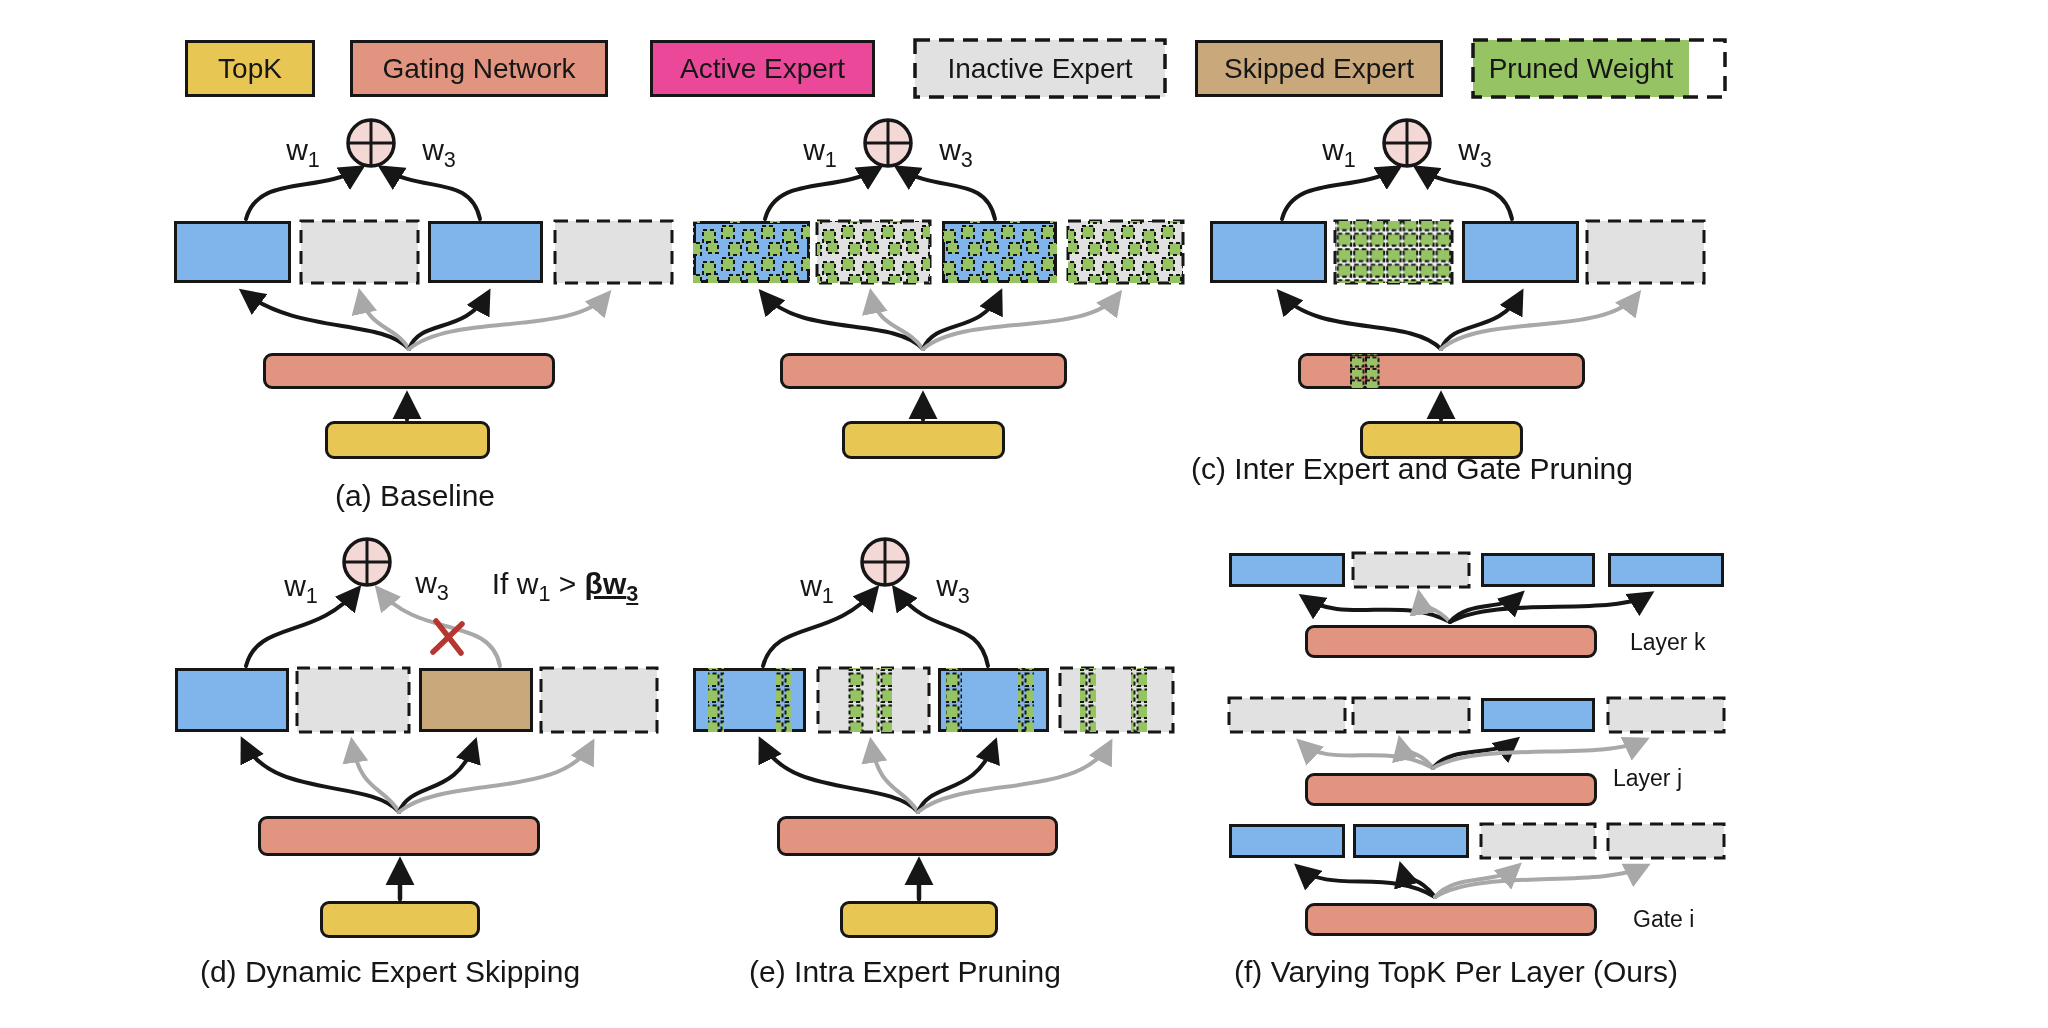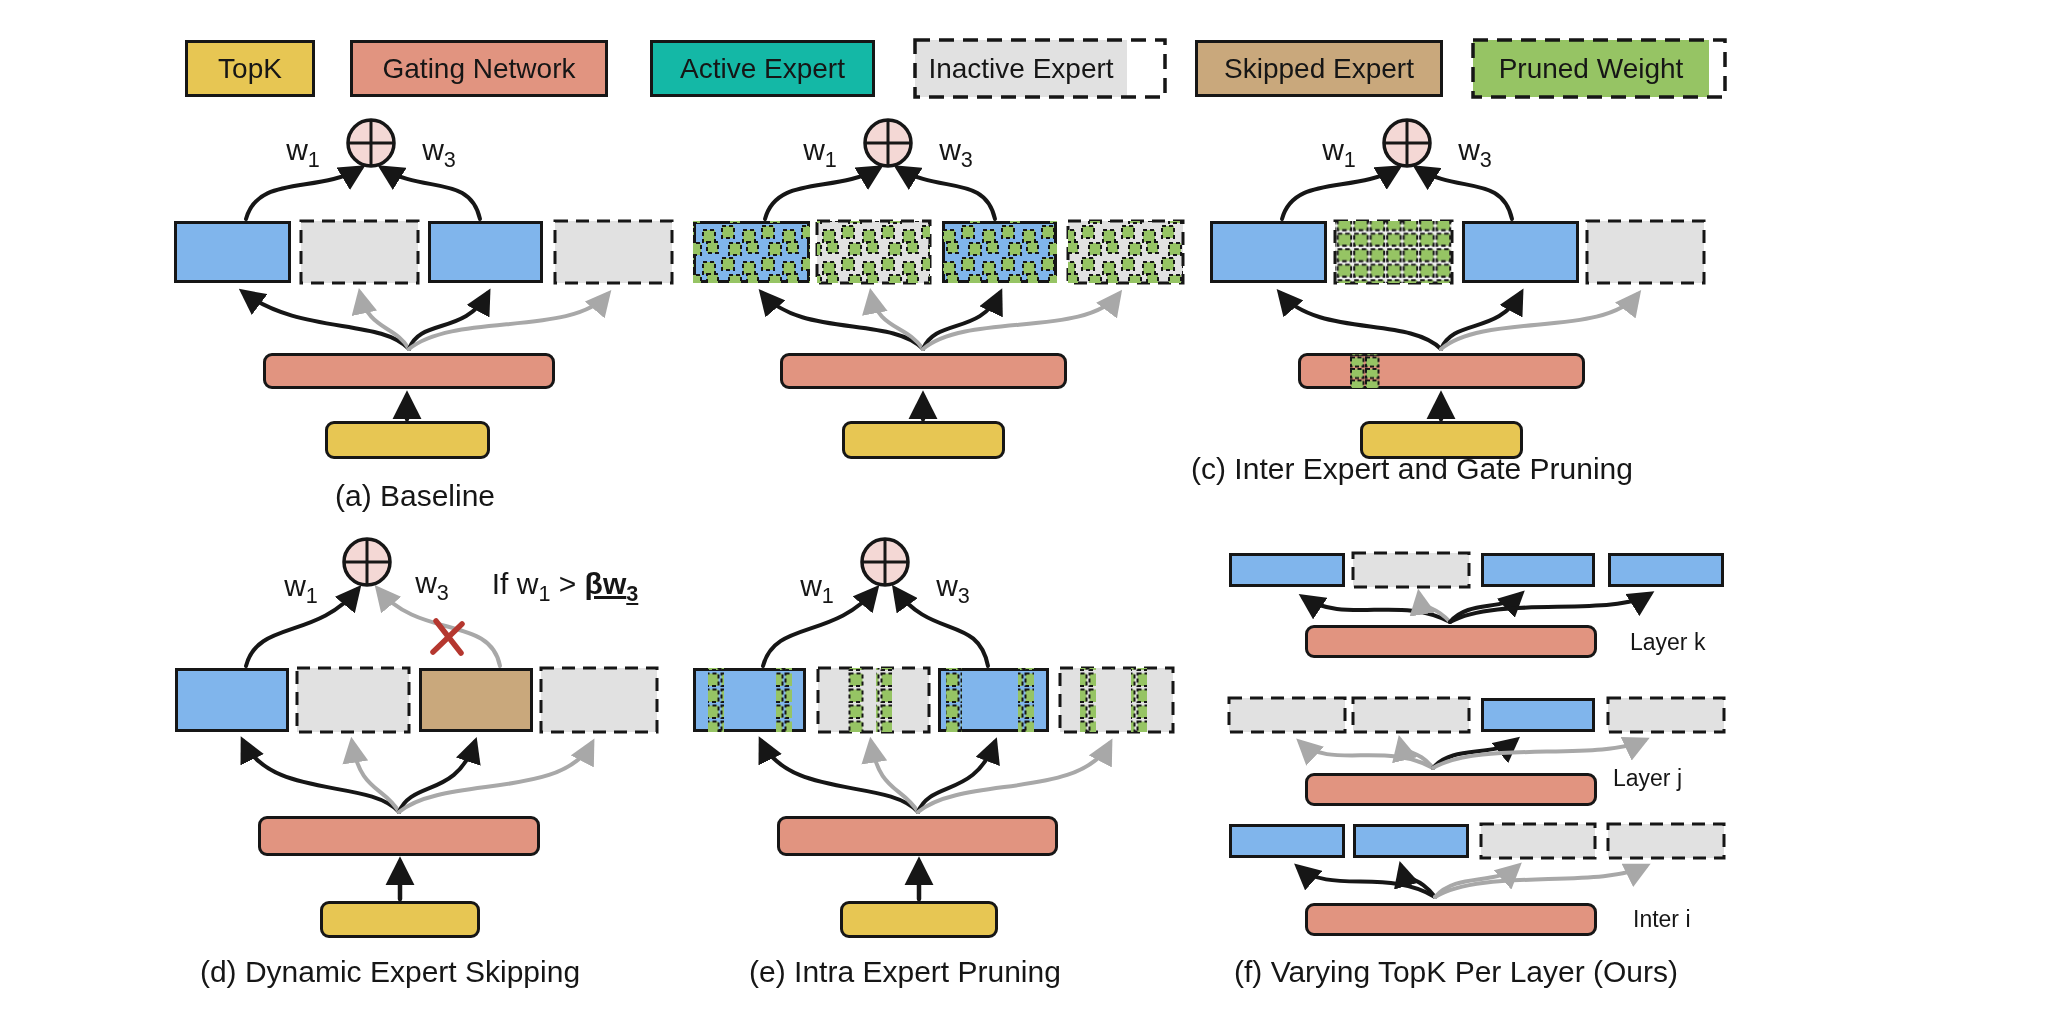--- a/index.html
+++ b/index.html
@@ -11,21 +11,21 @@
   .tan{background:#C9A87C;border:3px solid #161616;}
   .grayd{background:#E1E1E1;}           
   .greenbase{background:#EFEFEF;}       
   .gate{position:absolute;box-sizing:border-box;background:#E19480;border:3px solid #161616;border-radius:9px;}
   .inputbox{position:absolute;box-sizing:border-box;background:#E7C653;border:3px solid #161616;border-radius:9px;}
   
   .lg{position:absolute;box-sizing:border-box;display:flex;align-items:center;justify-content:center;}
   .lg-solid{border:3px solid #161616;}
   .lg span{font-size:28px;white-space:nowrap;}
   .lg-yellow{background:#E7C653;} .lg-salmon{background:#E19480;}
-  .lg-blue{background:#14b8a6;}  .lg-gray{background:#E1E1E1;}
+  .lg-blue{background:#ec4899;}  .lg-gray{background:#E1E1E1;}
   .lg-tan{background:#C9A87C;}   .lg-green{background:#96C464;}
   
   .txt{position:absolute;transform:translate(-50%,-50%);white-space:nowrap;z-index:30;}
   .caption{font-size:30px;}
   .wlab{font-size:30px;}
   .wlab sub,.cond sub{font-size:0.72em;}
   .cond{font-size:30px;}
   .cond .bold{font-weight:bold;text-decoration:underline;}
   .layerlab{position:absolute;transform:translate(0,-50%);font-size:23px;white-space:nowrap;z-index:30;}
   svg.overlay{position:absolute;left:0;top:0;z-index:20;pointer-events:none;}
@@ -37,27 +37,27 @@
 
   <div class="lg lg-yellow lg-solid" style="left:185px;top:40px;width:130px;height:57px;">
     <span>TopK</span>
     </div>
   <div class="lg lg-salmon lg-solid" style="left:350px;top:40px;width:258px;height:57px;">
     <span>Gating Network</span>
     </div>
   <div class="lg lg-blue lg-solid" style="left:650px;top:40px;width:225px;height:57px;">
     <span>Active Expert</span>
     </div>
-  <div class="lg lg-gray" style="left:915px;top:40px;width:212px;height:57px;">
+  <div class="lg lg-gray" style="left:915px;top:40px;width:250px;height:57px;">
     <span>Inactive Expert</span>
     </div>
   <div class="lg lg-tan lg-solid" style="left:1195px;top:40px;width:248px;height:57px;">
     <span>Skipped Expert</span>
     </div>
-  <div class="lg lg-green" style="left:1473px;top:40px;width:236px;height:57px;">
+  <div class="lg lg-green" style="left:1473px;top:40px;width:216px;height:57px;">
     <span>Pruned Weight</span>
     </div>
 
   <div class="box blue" style="left:174px;top:221px;width:117px;height:62px;"></div>
   <div class="box grayd" style="left:301px;top:221px;width:117px;height:62px;"></div>
   <div class="box blue" style="left:428px;top:221px;width:115px;height:62px;"></div>
   <div class="box grayd" style="left:555px;top:221px;width:117px;height:62px;"></div>
   <div class="gate" style="left:263px;top:353px;width:292px;height:36px;"></div>
   <div class="inputbox" style="left:325px;top:421px;width:165px;height:38px;"></div>
 
@@ -287,15 +287,15 @@
   <span class="txt cond" style="left:565px;top:587px;"><span>If w</span><sub>1</sub><span> &gt; </span><span class="bold">βw</span><sub class="bold">3</sub></span>
 
   <span class="txt caption" style="left:415px;top:496px;">(a) Baseline</span>
   <span class="txt caption" style="left:1412px;top:469px;text-align:center;">(c) Inter Expert and Gate Pruning</span>
   <span class="txt caption" style="left:390px;top:972px;">(d) Dynamic Expert Skipping</span>
   <span class="txt caption" style="left:905px;top:972px;">(e) Intra Expert Pruning</span>
   <span class="txt caption" style="left:1456px;top:972px;">(f) Varying TopK Per Layer (Ours)</span>
 
   <span class="layerlab" style="left:1630px;top:642px;">Layer k</span>
   <span class="layerlab" style="left:1613px;top:778px;">Layer j</span>
-  <span class="layerlab" style="left:1633px;top:919px;">Inter i</span>
+  <span class="layerlab" style="left:1633px;top:919px;">Gate i</span>
 
 </div>
 
 </body></html>

